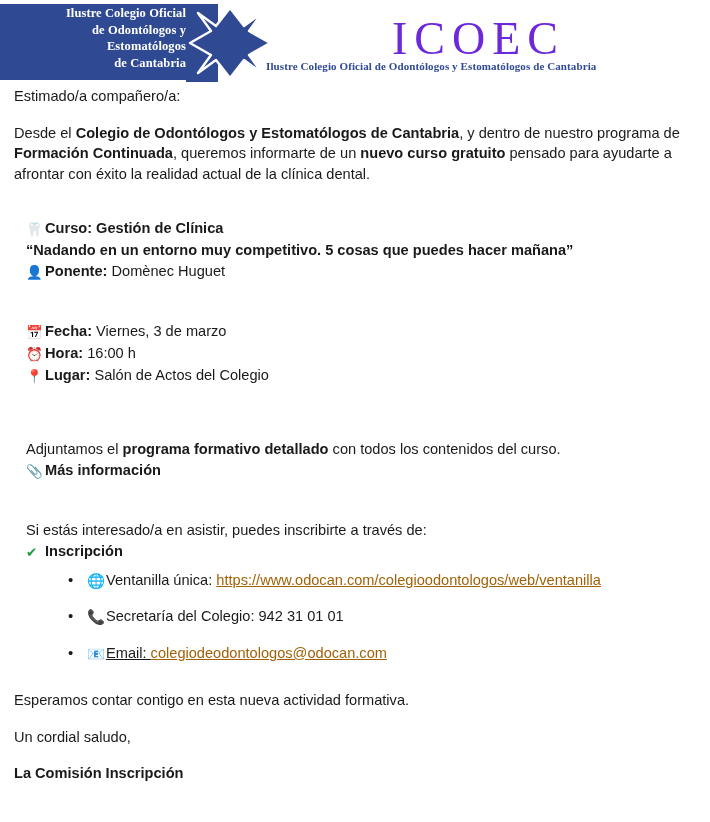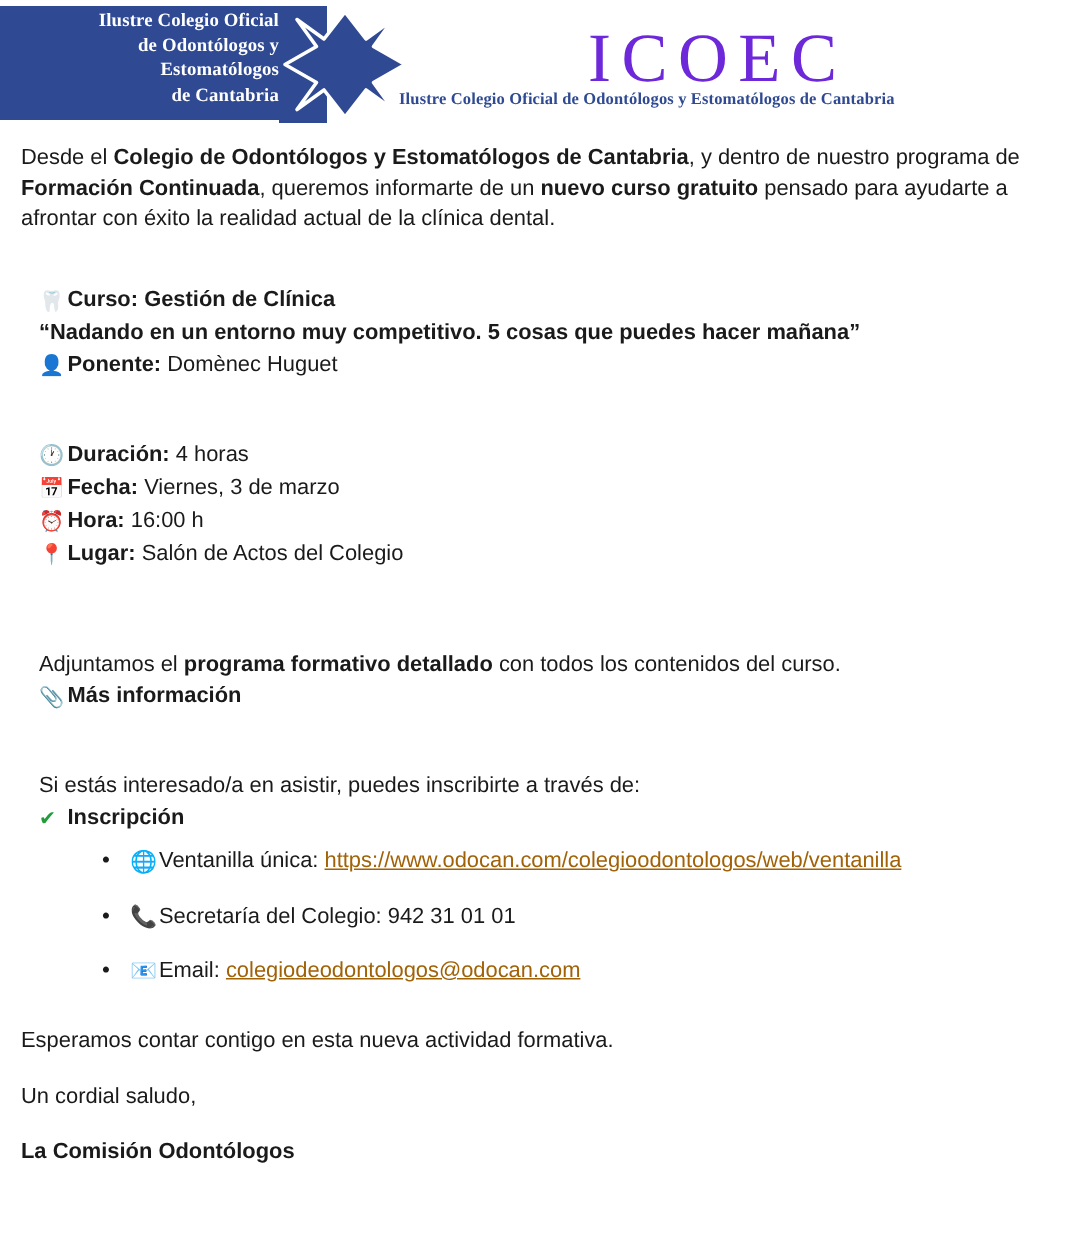--- a/index.html
+++ b/index.html
@@ -117,21 +117,21 @@
     margin: 7px 0 6px 0;
     padding: 0;
   }
   ul.bullets li {
     position: relative;
     padding-left: 61px;
     margin-bottom: 15px;
     line-height: 1.4;
     white-space: nowrap;
   }
-  ul.bullets li:last-child { margin-bottom: 0; }
+  ul.bullets li:last-child { margin-bottom: 0; text-decoration: underline; }
   ul.bullets li::before {
     content: "\2022";
     position: absolute;
     left: 42px;
     top: -1px;
     font-size: 15px;
     color: #1a1a1a;
   }
   a.link {
     color: #a16207;
@@ -159,20 +159,21 @@
     </svg>
   </div>
 
   <div class="header-watermark">ICOEC</div>
 
   <div class="header-tagline">Ilustre Colegio Oficial de Odontólogos y Estomatólogos de Cantabria</div>
 </div>
 
 <div class="content">
 
+  <p class="para">Estimado/a compañero/a:</p>
 
   <div class="spacer-sm"></div>
 
   <p class="para">
     <span>Desde el </span><b>Colegio de Odontólogos y Estomatólogos de Cantabria</b><span>, y dentro de nuestro programa de </span><b>Formación Continuada</b><span>, queremos informarte de un </span><b>nuevo curso gratuito</b><span> pensado para ayudarte a afrontar con éxito la realidad actual de la clínica dental.</span>
   </p>
 
   <div class="spacer-md"></div>
 
   <div class="block">
@@ -181,23 +182,20 @@
     </p>
     <p class="line" style="font-weight:bold;">“Nadando en un entorno muy competitivo. 5 cosas que puedes hacer mañana”</p>
     <p class="line">
       <span class="emoji">👤</span><b>Ponente:</b><span> Domènec Huguet</span>
     </p>
   </div>
 
   <div class="spacer-md"></div>
 
   <div class="block">
-    <p class="line">
-      <span class="emoji">🕐</span><b>Duración:</b><span> 4 horas</span>
-    </p>
     <p class="line">
       <span class="emoji">📅</span><b>Fecha:</b><span> Viernes, 3 de marzo</span>
     </p>
     <p class="line">
       <span class="emoji">⏰</span><b>Hora:</b><span> 16:00 h</span>
     </p>
     <p class="line">
       <span class="emoji">📍</span><b>Lugar:</b><span> Salón de Actos del Colegio</span>
     </p>
   </div>
@@ -236,15 +234,15 @@
       </li>
     </ul>
   </div>
 
   <div class="spacer-md"></div>
 
   <p class="para">Esperamos contar contigo en esta nueva actividad formativa.</p>
   <div class="spacer-sm"></div>
   <p class="para">Un cordial saludo,</p>
   <div class="spacer-sm"></div>
-  <p class="para" style="font-weight:bold;">La Comisión Odontólogos</p>
+  <p class="para" style="font-weight:bold;">La Comisión Inscripción</p>
 
 </div>
 
 </body></html>

